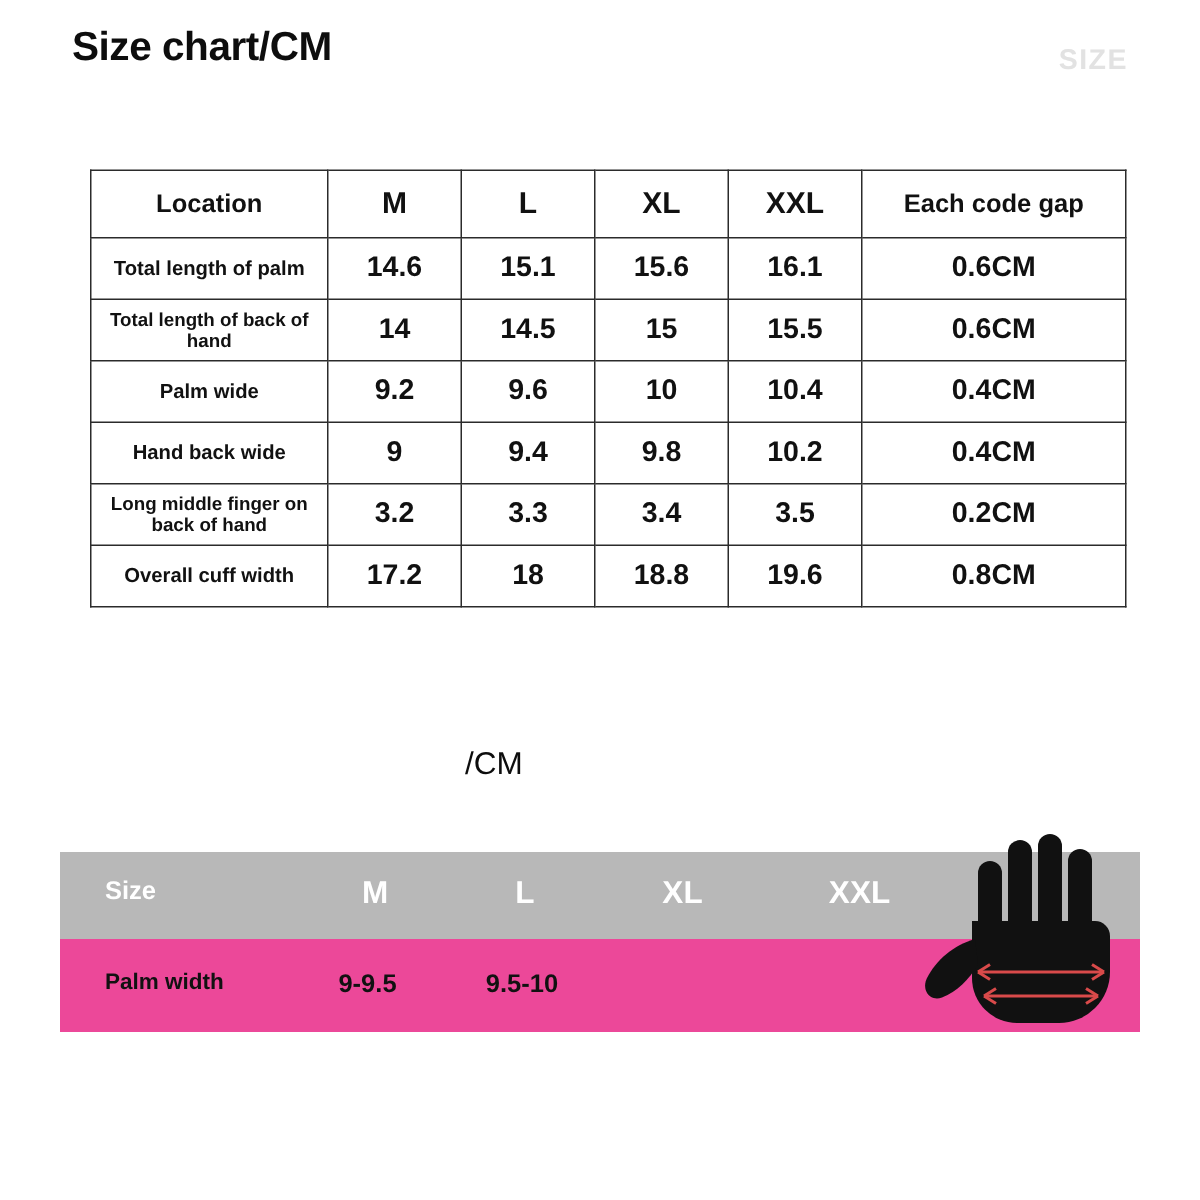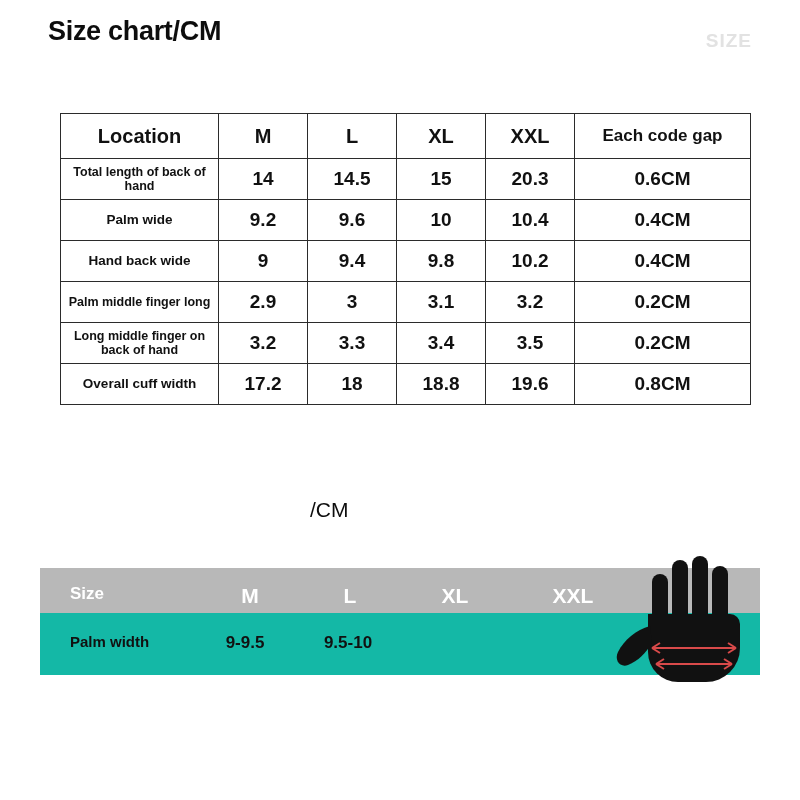--- a/index.html
+++ b/index.html
@@ -61,21 +61,21 @@
   .size-table .col-loc { width: 158px; }
   .size-table .col-m   { width: 89px; }
   .size-table .col-l   { width: 89px; }
   .size-table .col-xl  { width: 89px; }
   .size-table .col-xxl { width: 89px; }
   .size-table .col-gap { width: 176px; }
 
   .size-table thead td {
     height: 44px;
   }
-  .hdr-loc { font-size: 20px; }
+  .hdr-loc { font-size: 17px; }
   .hdr-sz  { font-size: 20px; }
   .hdr-gap { font-size: 17px; }
 
   .rowlabel {
     font-size: 12.5px;
     font-weight: bold;
     line-height: 1.15;
     padding: 2px 4px;
   }
   .rowlabel.big { font-size: 13.5px; }
@@ -136,24 +136,24 @@
     position: absolute;
     left: 0;
     top: 0;
     width: 720px;
     height: 58px;
     background: #b8b8b8;
   }
   .rec-body {
     position: absolute;
     left: 0;
-    top: 45px;
+    top: 58px;
     width: 720px;
     height: 62px;
-    background: #14b8a6;
+    background: #ec4899;
   }
   .rec-cell {
     position: absolute;
     text-align: center;
     font-weight: bold;
   }
   .rec-head .rec-cell {
     color: #ffffff;
     top: 16px;
   }
@@ -217,50 +217,50 @@
         <td class="hdr-loc">Location</td>
         <td class="hdr-sz">M</td>
         <td class="hdr-sz">L</td>
         <td class="hdr-sz">XL</td>
         <td class="hdr-sz">XXL</td>
         <td class="hdr-gap">Each code gap</td>
       </tr>
     </thead>
     <tbody>
       <tr>
+        <td class="rowlabel big">Total length of palm</td>
+        <td class="val">14.6</td>
+        <td class="val">15.1</td>
+        <td class="val">15.6</td>
+        <td class="val">16.1</td>
+        <td class="gapval">0.6CM</td>
+      </tr>
+      <tr>
         <td class="rowlabel">Total length of back of hand</td>
         <td class="val">14</td>
         <td class="val">14.5</td>
         <td class="val">15</td>
-        <td class="val">20.3</td>
+        <td class="val">15.5</td>
         <td class="gapval">0.6CM</td>
       </tr>
       <tr>
         <td class="rowlabel big">Palm wide</td>
         <td class="val">9.2</td>
         <td class="val">9.6</td>
         <td class="val">10</td>
         <td class="val">10.4</td>
         <td class="gapval">0.4CM</td>
       </tr>
       <tr>
         <td class="rowlabel big">Hand back wide</td>
         <td class="val">9</td>
         <td class="val">9.4</td>
         <td class="val">9.8</td>
         <td class="val">10.2</td>
         <td class="gapval">0.4CM</td>
-      </tr>
-      <tr>
-        <td class="rowlabel">Palm middle finger long</td>
-        <td class="val">2.9</td>
-        <td class="val">3</td>
-        <td class="val">3.1</td>
-        <td class="val">3.2</td>
-        <td class="gapval">0.2CM</td>
       </tr>
       <tr>
         <td class="rowlabel">Long middle finger on back of hand</td>
         <td class="val">3.2</td>
         <td class="val">3.3</td>
         <td class="val">3.4</td>
         <td class="val">3.5</td>
         <td class="gapval">0.2CM</td>
       </tr>
       <tr>

